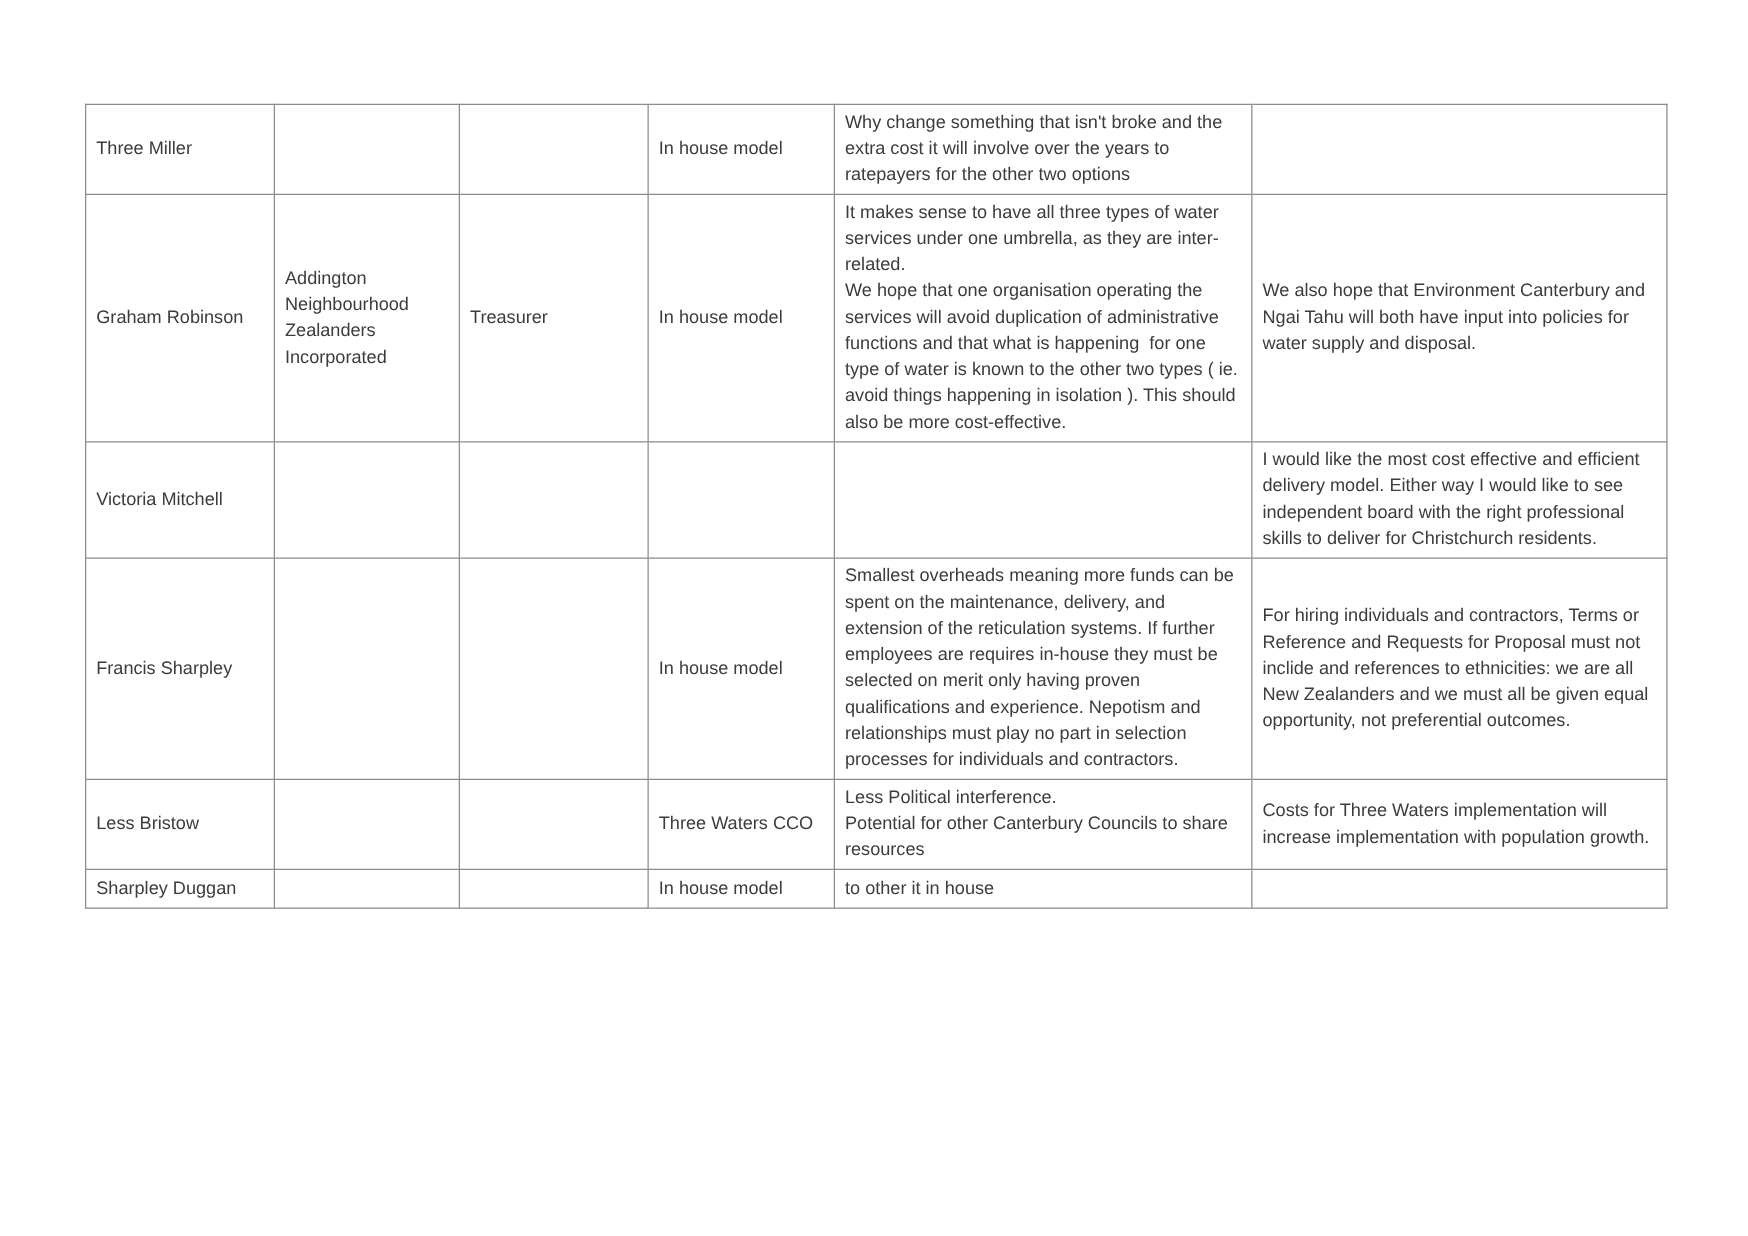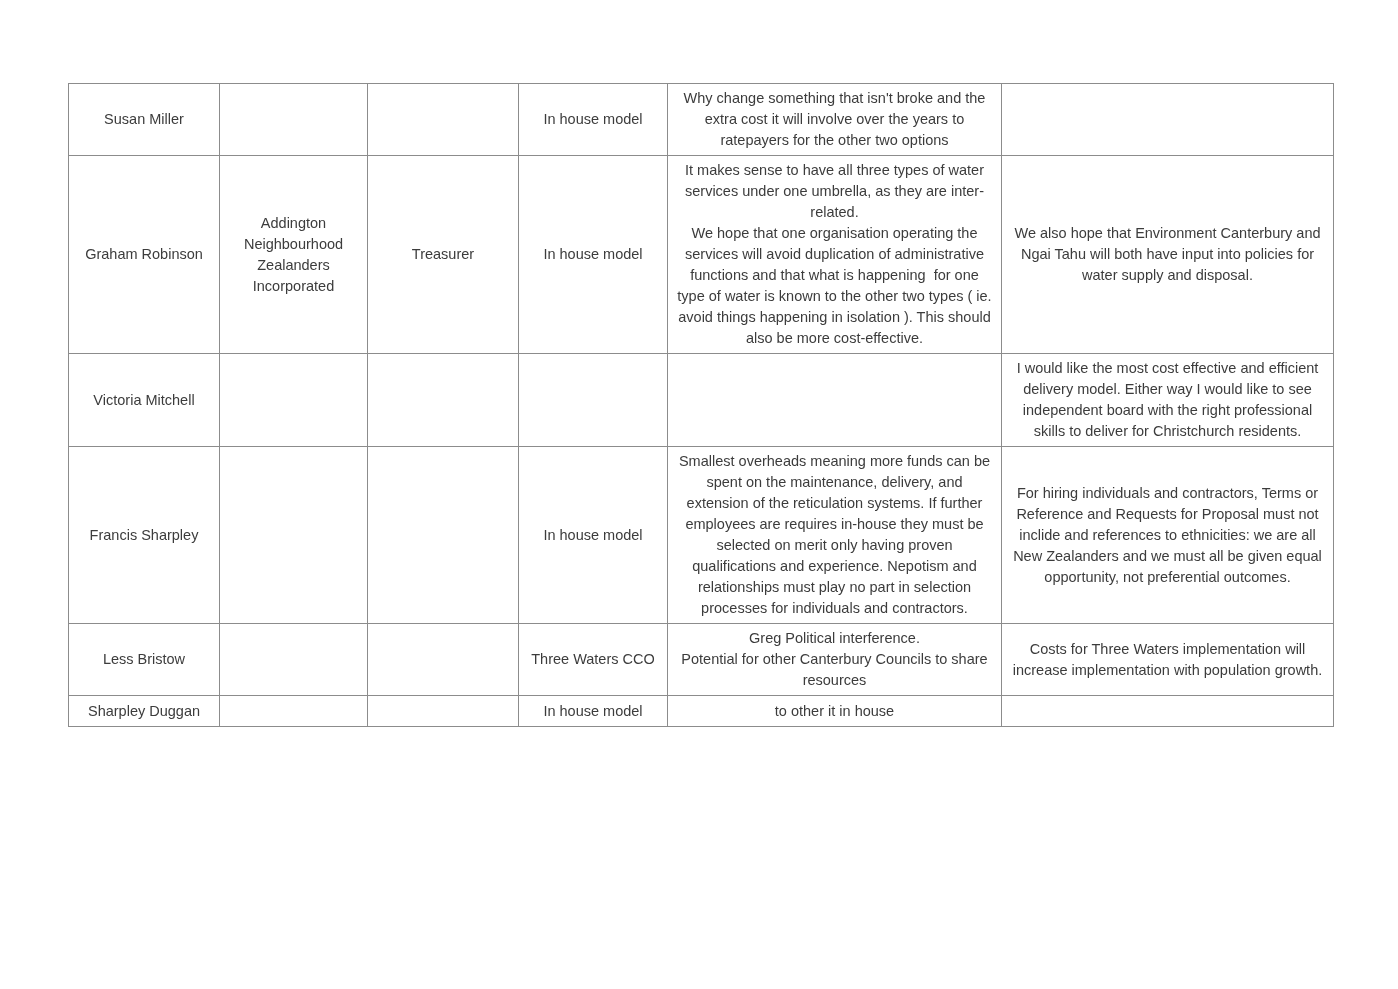--- a/index.html
+++ b/index.html
@@ -28,21 +28,20 @@
   table.submissions td {
     border: 1px solid #8c8c8c;
     vertical-align: middle;
     padding: 4px 8px;
     color: #3c3c3c;
     font-size: 14.5px;
     line-height: 21px;
     white-space: pre-wrap;
     overflow: hidden;
     word-wrap: break-word;
-    text-align: center;
   }
   tr.r1 { height: 72px; }
   tr.r2 { height: 152px; }
   tr.r3 { height: 93px; }
   tr.r4 { height: 154px; }
   tr.r5 { height: 70px; }
   tr.r6 { height: 31px; }
 </style>
 </head>
 <body>
@@ -52,21 +51,21 @@
     <colgroup>
       <col style="width:151px">
       <col style="width:148px">
       <col style="width:151px">
       <col style="width:149px">
       <col style="width:334px">
       <col style="width:332px">
     </colgroup>
     <tbody>
       <tr class="r1">
-        <td>Susan Miller</td>
+        <td>Three Miller</td>
         <td></td>
         <td></td>
         <td>In house model</td>
         <td>Why change something that isn't broke and the extra cost it will involve over the years to ratepayers for the other two options</td>
         <td></td>
       </tr>
       <tr class="r2">
         <td>Graham Robinson</td>
         <td>Addington Neighbourhood Zealanders Incorporated</td>
         <td>Treasurer</td>
@@ -89,21 +88,21 @@
         <td></td>
         <td>In house model</td>
         <td>Smallest overheads meaning more funds can be spent on the maintenance, delivery, and extension of the reticulation systems. If further employees are requires in-house they must be selected on merit only having proven qualifications and experience. Nepotism and relationships must play no part in selection processes for individuals and contractors.</td>
         <td>For hiring individuals and contractors, Terms or Reference and Requests for Proposal must not inclide and references to ethnicities: we are all New Zealanders and we must all be given equal opportunity, not preferential outcomes.</td>
       </tr>
       <tr class="r5">
         <td>Less Bristow</td>
         <td></td>
         <td></td>
         <td>Three Waters CCO</td>
-        <td>Greg Political interference.
+        <td>Less Political interference.
 Potential for other Canterbury Councils to share resources</td>
         <td>Costs for Three Waters implementation will increase implementation with population growth.</td>
       </tr>
       <tr class="r6">
         <td>Sharpley Duggan</td>
         <td></td>
         <td></td>
         <td>In house model</td>
         <td>to other it in house</td>
         <td></td>

